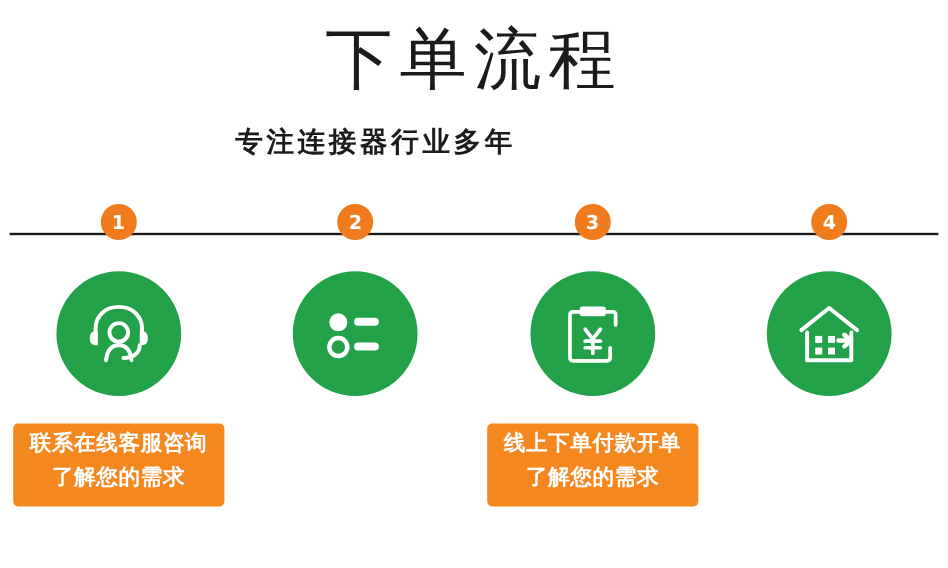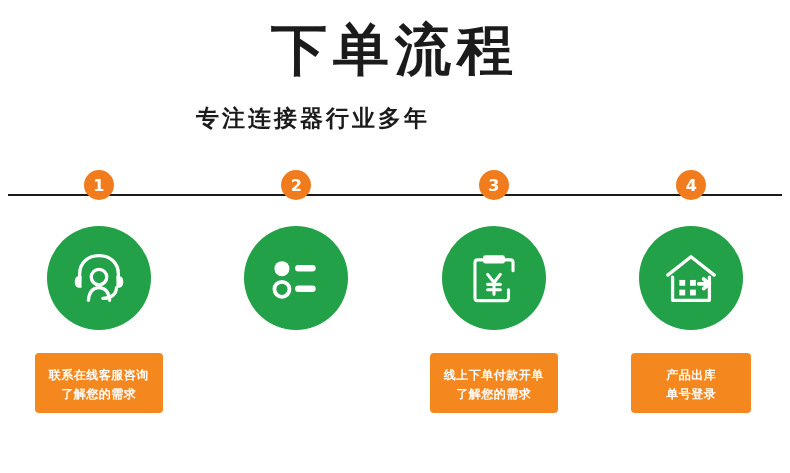--- a/index.html
+++ b/index.html
@@ -22,21 +22,21 @@
   }
 
   
   .title {
     position: absolute;
     top: 18px;
     left: 0;
     width: 790px;
     text-align: center;
     font-size: 56px;
-    font-weight: 700;
+    font-weight: 400;
     letter-spacing: 6px;
     color: #1b1b1b;
     font-family: "DejaVu Sans", "Liberation Sans", sans-serif;
     line-height: 1.15;
   }
   .subtitle {
     position: absolute;
     top: 103px;
     left: 0;
     width: 626px;
@@ -98,23 +98,23 @@
     align-items: center;
     justify-content: center;
   }
   .circle svg { display: block; }
 
   .label {
     margin-top: 23px;
     background: #f5871f;
     color: #ffffff;
     border-radius: 4px;
-    padding: 13px 14px 10px 14px;
+    padding: 3px 14px 10px 14px;
     text-align: center;
-    font-size: 12px;
+    font-size: 18px;
     font-weight: 700;
     line-height: 1.55;
     letter-spacing: 0.5px;
     white-space: pre-line;
     font-family: "DejaVu Sans", "Liberation Sans", sans-serif;
     min-width: 92px;
   }
 </style>
 </head>
 <body>
@@ -187,18 +187,16 @@
             <path d="M8 29 L32 10 L56 29"></path>
             <path d="M13 31 V55 H51 V31"></path>
             <rect x="20" y="34" width="6" height="6" fill="#ffffff" stroke="none"></rect>
             <rect x="20" y="44" width="6" height="6" fill="#ffffff" stroke="none"></rect>
             <rect x="31" y="34" width="6" height="6" fill="#ffffff" stroke="none"></rect>
             <rect x="31" y="44" width="6" height="6" fill="#ffffff" stroke="none"></rect>
             <path d="M40 38 H49 M45 33 L51 38 L45 43" stroke-width="3.8"></path>
           </svg>
         </span>
       </div>
-      <div class="label">产品出库
-单号登录</div>
     </div>
 
   </div>
 </div>
 
 </body></html>

